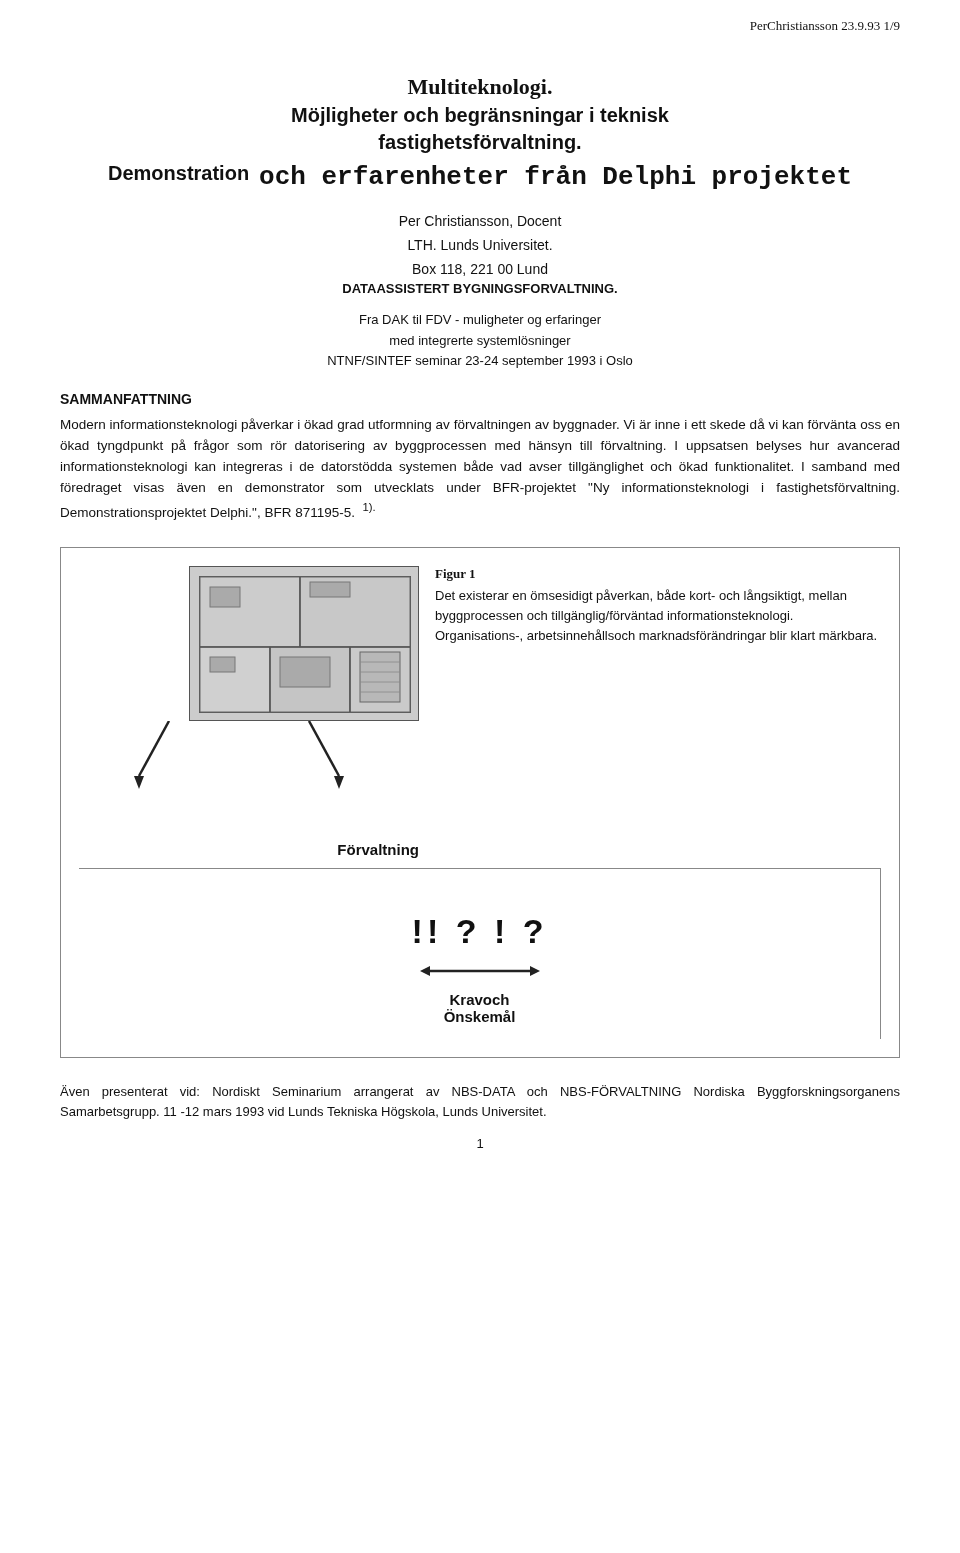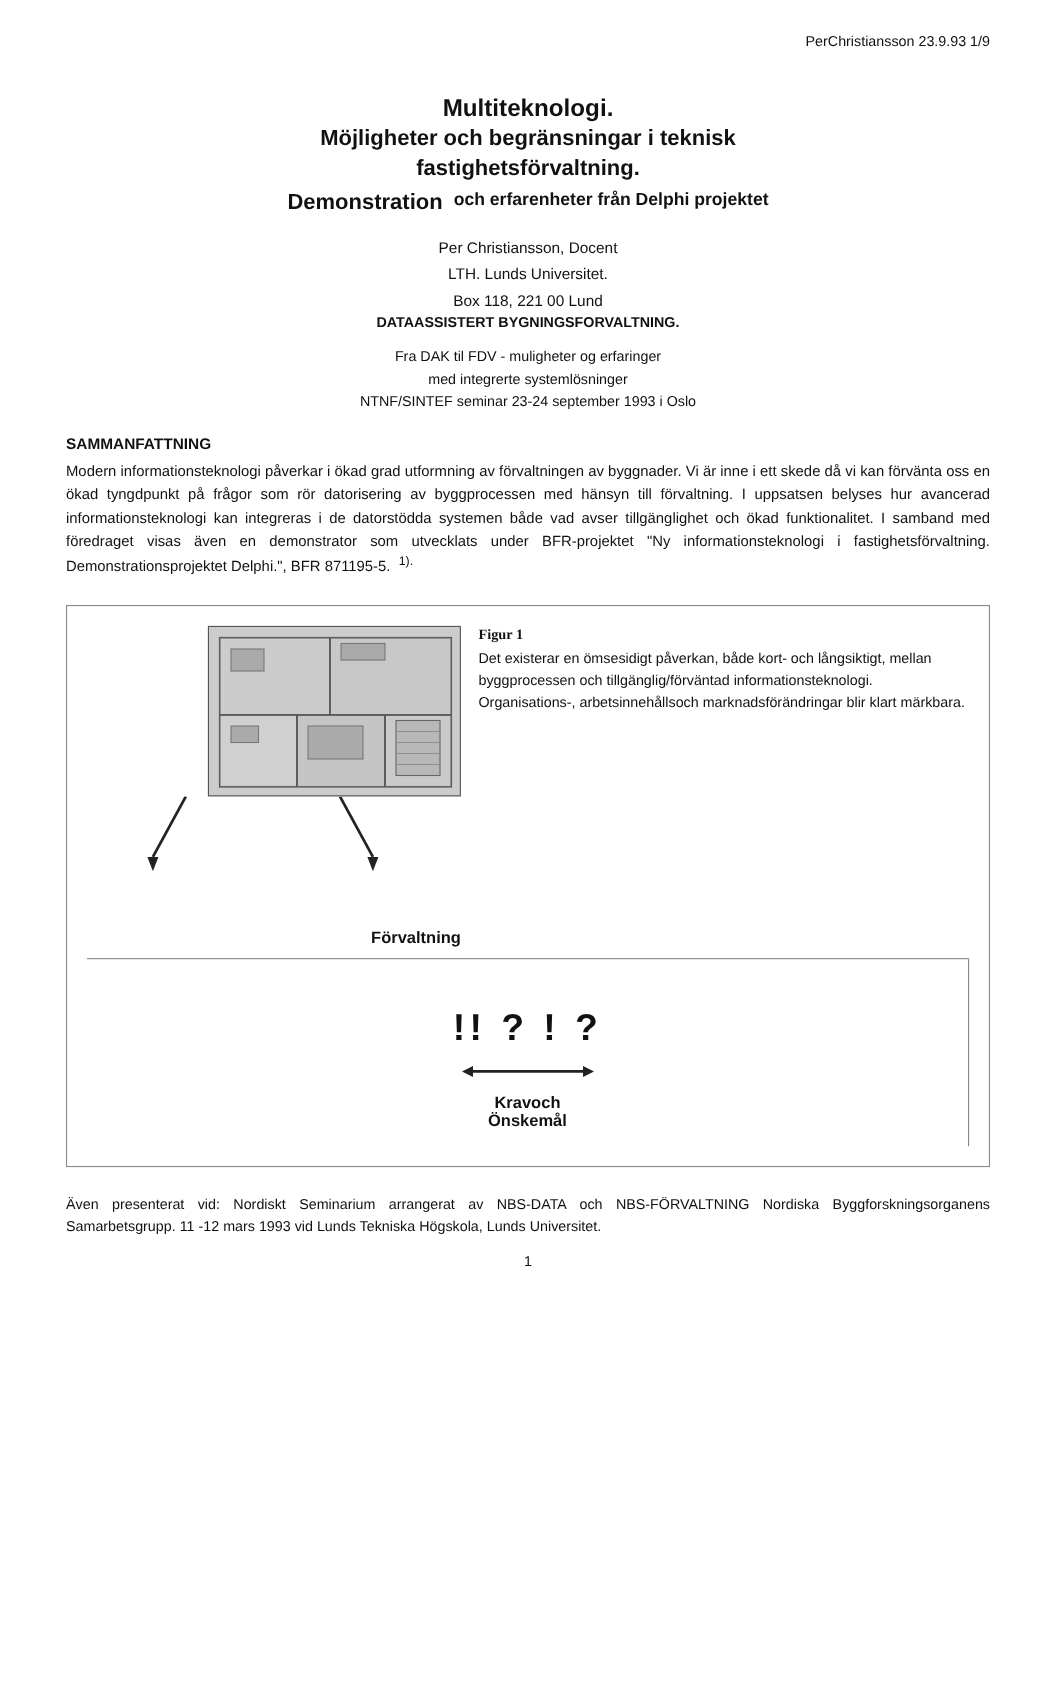--- a/index.html
+++ b/index.html
@@ -17,36 +17,36 @@
       width: 960px;
       min-height: 1553px;
       background: #fff;
       padding: 0 60px 60px 60px;
       position: relative;
     }
 
     
     .page-header {
       text-align: right;
-      padding: 30px 0 10px 0;
-      font-size: 13px;
-      font-family: Liberation Sans, sans-serif;
+      padding: 18px 0 10px 0;
+      font-size: 13px;
+      font-family: Liberation Serif, serif;
     }
 
     
     .title-block {
       text-align: center;
       margin-top: 30px;
       margin-bottom: 18px;
     }
 
     .title-main {
       font-size: 22px;
       font-weight: bold;
-      font-family: Liberation Sans, sans-serif;
+      font-family: Liberation Serif, serif;
       display: block;
     }
 
     .title-sub {
       font-size: 20px;
       font-weight: bold;
       font-family: Arial, sans-serif;
       display: block;
       margin-top: 4px;
     }
@@ -62,23 +62,23 @@
       gap: 10px;
     }
 
     .title-demo-word {
       font-size: 20px;
       font-weight: bold;
       font-family: Arial, sans-serif;
     }
 
     .title-demo-rest {
-      font-size: 16px;
-      font-weight: bold;
-      font-family: Liberation Sans, sans-serif;
+      font-size: 26px;
+      font-weight: bold;
+      font-family: Liberation Mono, monospace;
     }
 
     .author-block {
       text-align: center;
       margin-top: 18px;
       font-family: Arial, sans-serif;
       font-size: 14px;
       line-height: 1.7;
     }
 

